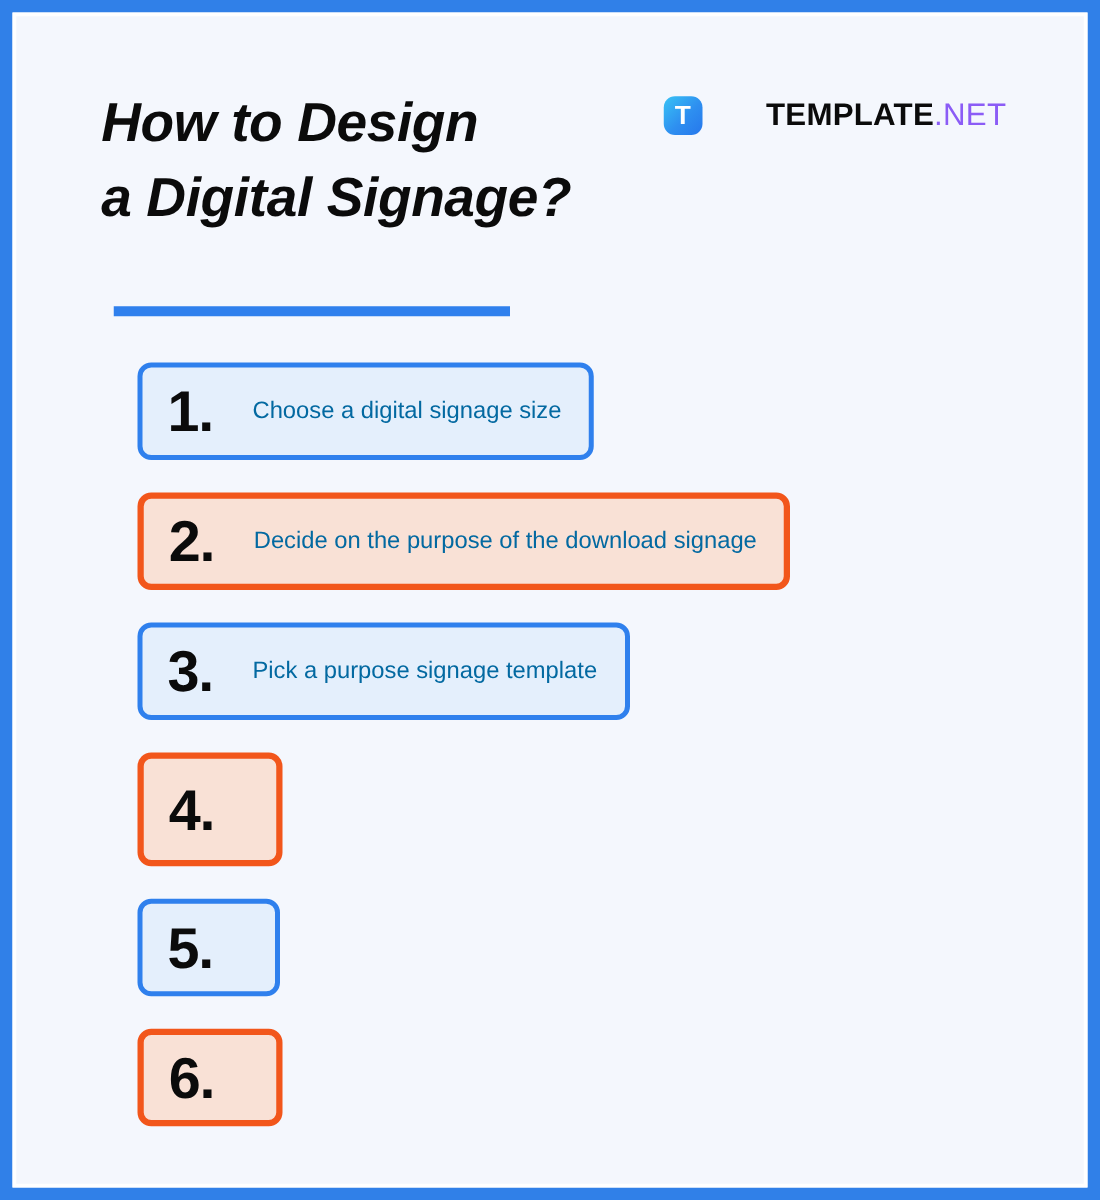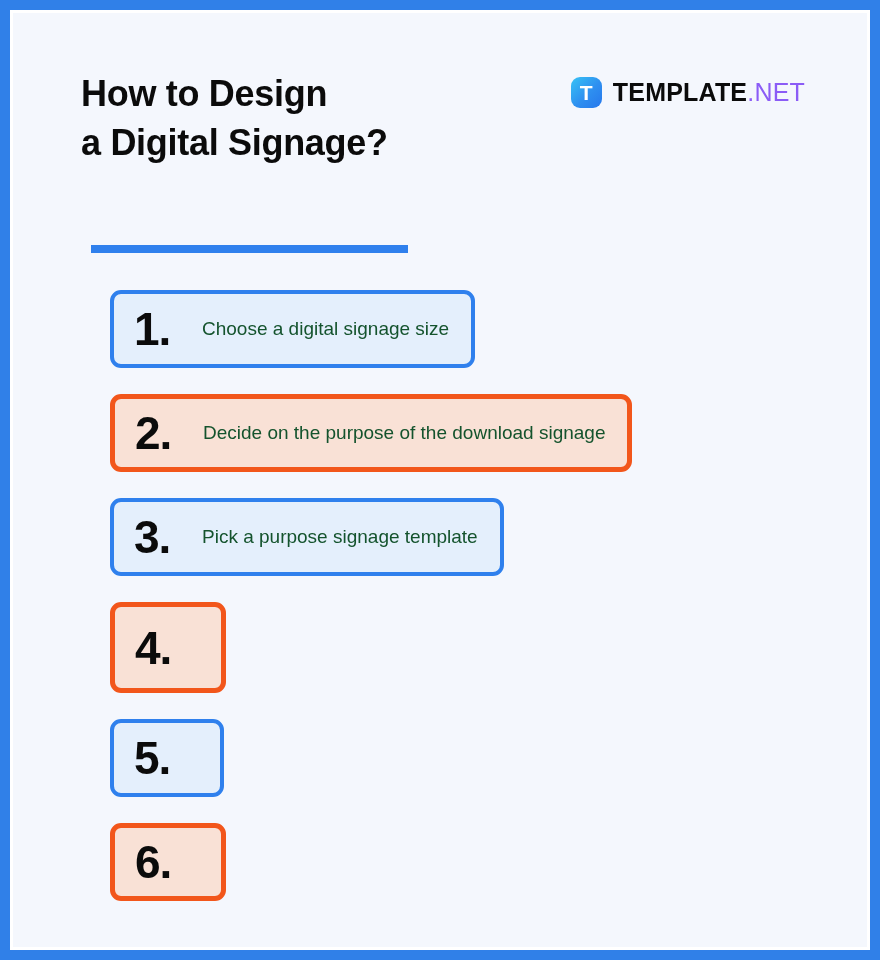--- a/index.html
+++ b/index.html
@@ -41,26 +41,27 @@
     top: 0;
     width: 100%;
     height: 250px;
   }
 
   .page-title {
     position: absolute;
     left: 68px;
     top: 56px;
     margin: 0;
-    font-size: 36px;
+    font-size: 44px;
     font-weight: bold;
     line-height: 1.37;
     letter-spacing: -0.3px;
     color: #0B0B0B;
     white-space: pre-line;
+    font-style: italic;
   }
 
   .title-underline {
     position: absolute;
     left: 78px;
     top: 232px;
     width: 317px;
     height: 8px;
     background: #2F80ED;
   }
@@ -99,21 +100,21 @@
     line-height: 1;
   }
 
   .brand-wordmark {
     font-size: 25px;
     line-height: 1;
     letter-spacing: 0.2px;
     color: #0B0B0B;
     white-space: nowrap;
   }
-  .brand-word-main { font-weight: bold; }
+  .brand-word-main { font-weight: bold; margin-left: 40px; }
   .brand-word-tld  { font-weight: normal; color: #8b5cf6; }
 
   
   .steps {
     position: absolute;
     left: 97px;
     top: 277px;
     width: 700px;
   }
 
@@ -148,21 +149,21 @@
     color: #0B0B0B;
     flex: 0 0 auto;
     min-width: 64px;
     letter-spacing: -1px;
   }
 
   .step-text {
     font-size: 19px;
     font-weight: normal;
     line-height: 1.33;
-    color: #14532d;
+    color: #0369a1;
     flex: 1 1 auto;
     white-space: pre-line;
     padding-left: 4px;
   }
 
   .step-row.h-one  { height: 78px; }
   .step-row.h-two  { height: 91px; }
 </style>
 </head>
 <body>

